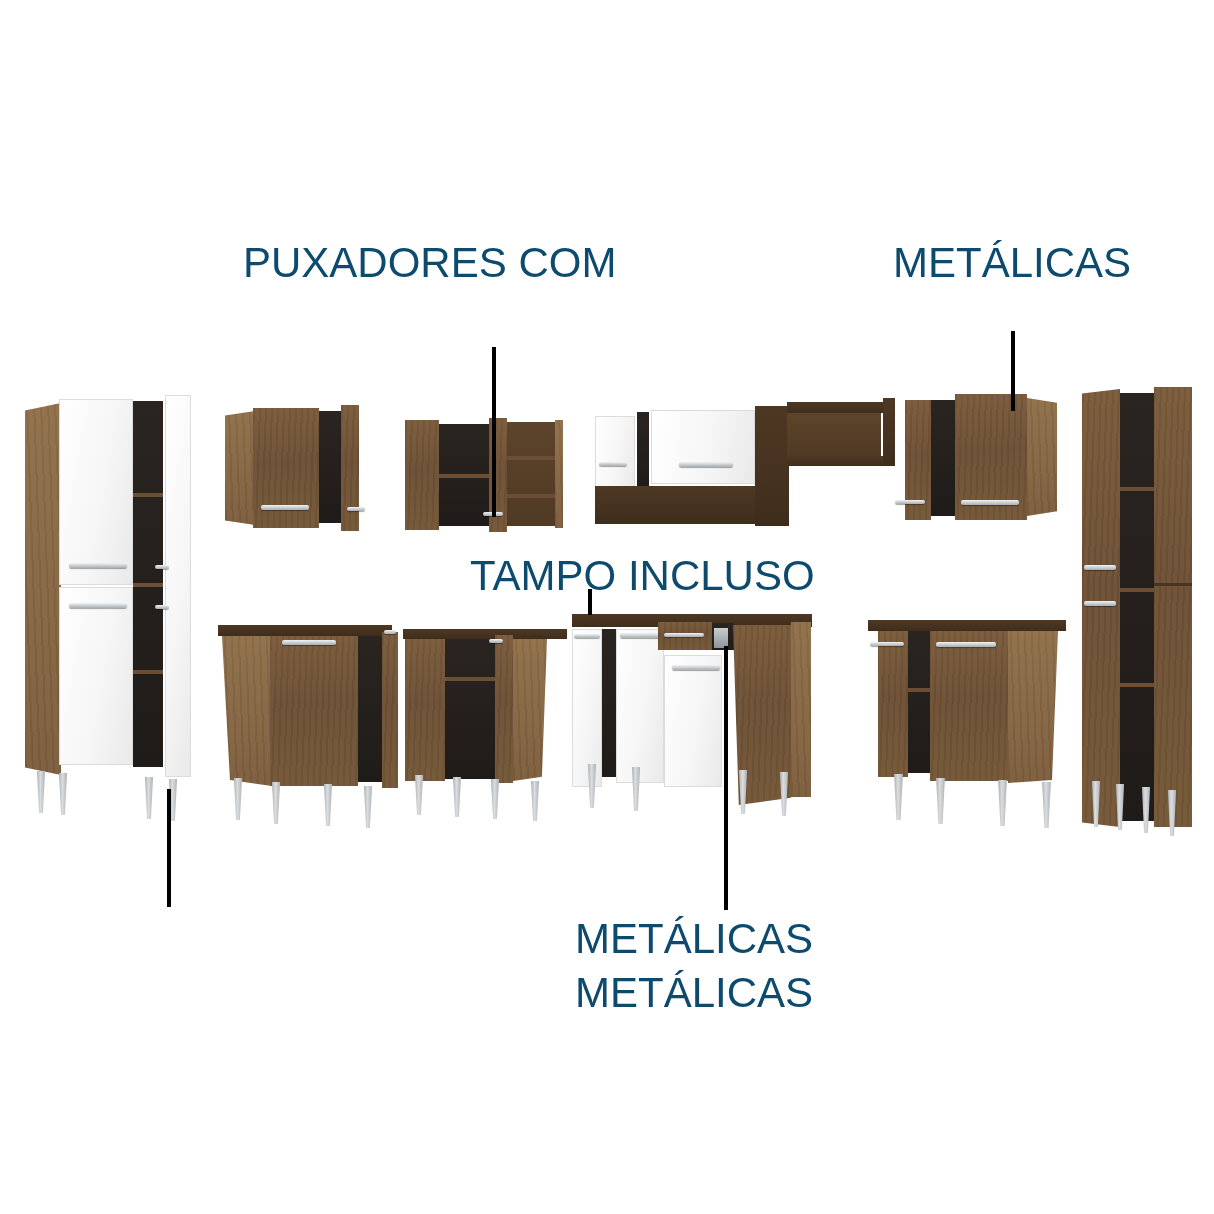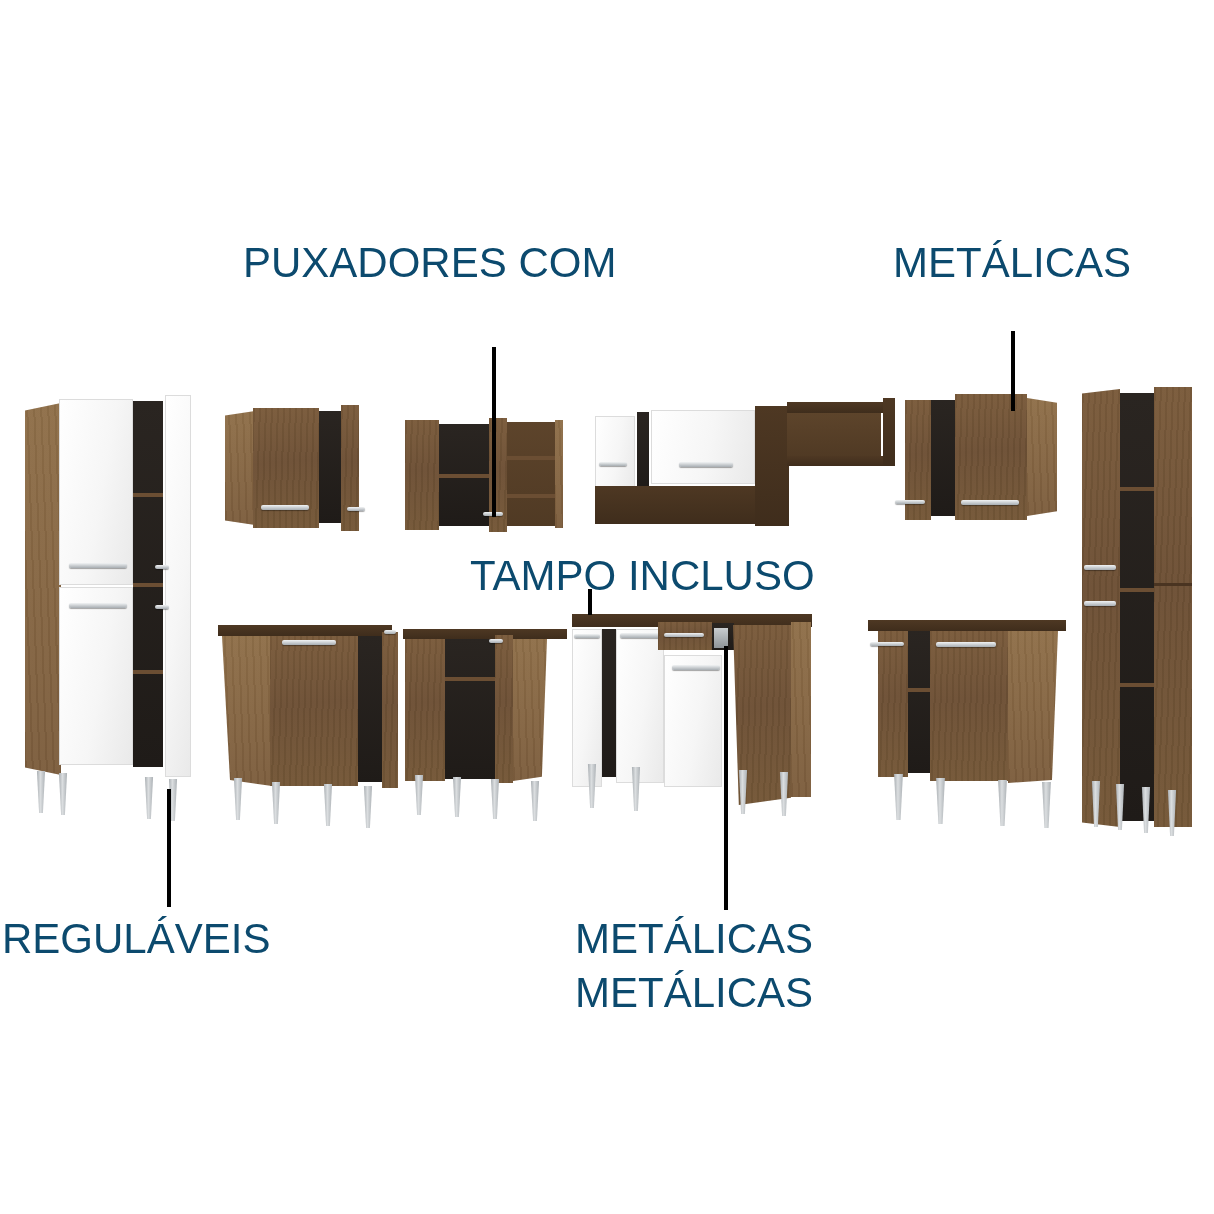--- a/index.html
+++ b/index.html
@@ -183,20 +183,19 @@
   <div class="label" style="left:243px;top:236px;width:400px;">
     <span>PUXADORES COM</span>
   </div>
   <div class="label" style="left:893px;top:236px;width:320px;">
     <span>METÁLICAS</span>
   </div>
   <div class="label" style="left:423px;top:549px;width:360px;margin-left:47px;">
     <span>TAMPO INCLUSO</span>
   </div>
   <div class="label" style="left:2px;top:912px;width:310px;">
-    <span>REGULÁVEIS</span>
   </div>
   <div class="label" style="left:575px;top:912px;width:310px;">
     <span>METÁLICAS</span>
     <span>METÁLICAS</span>
   </div>
 
 </div>
 
 </body></html>

